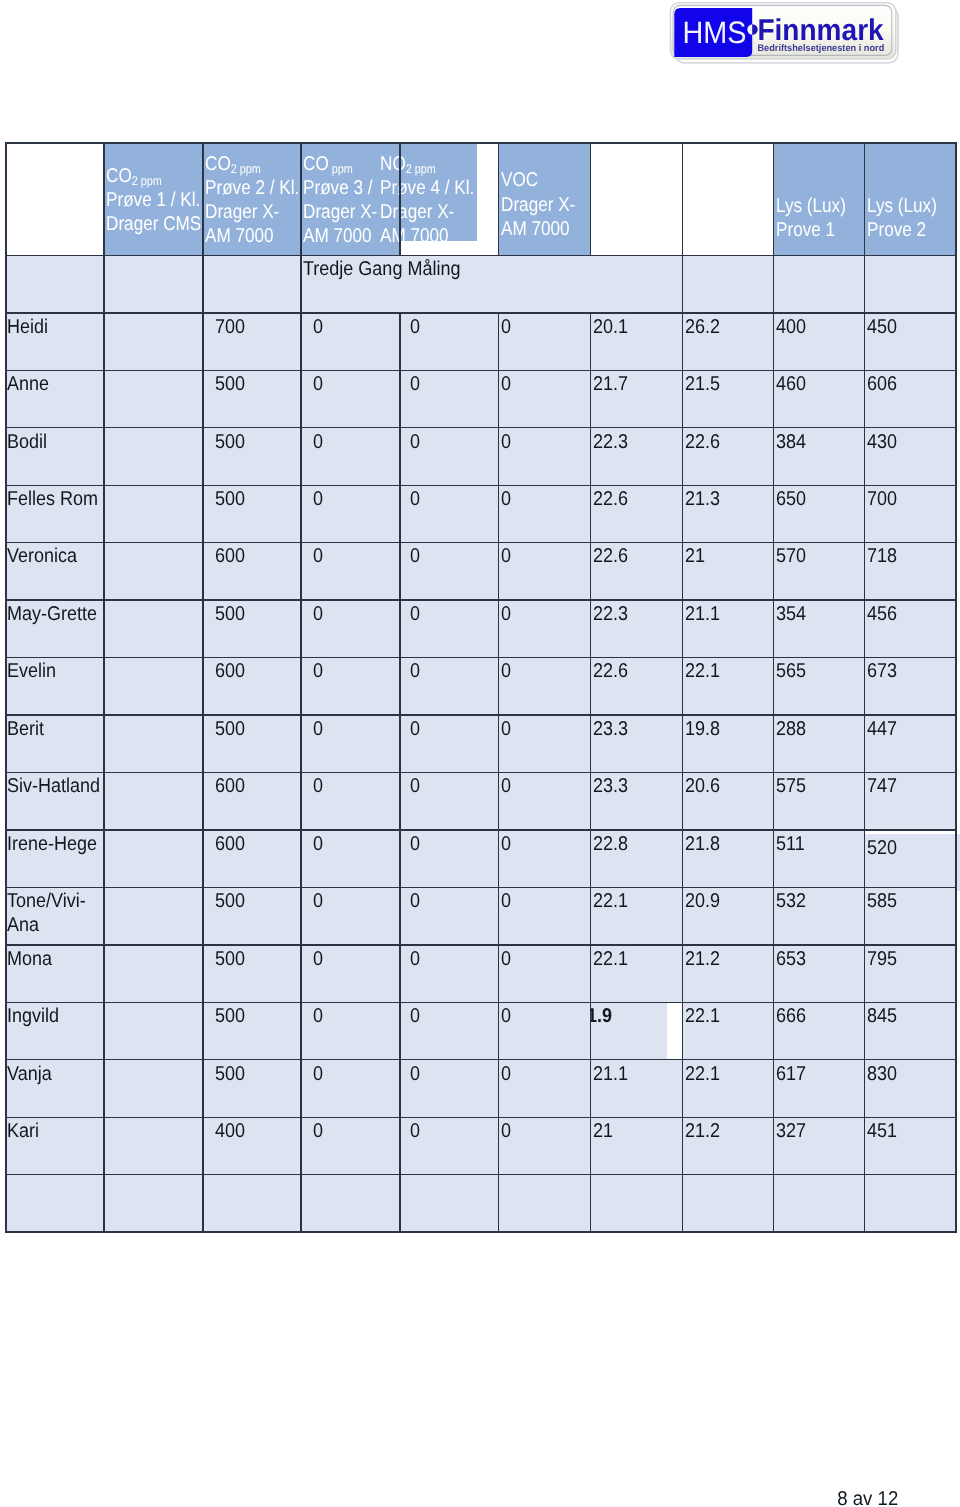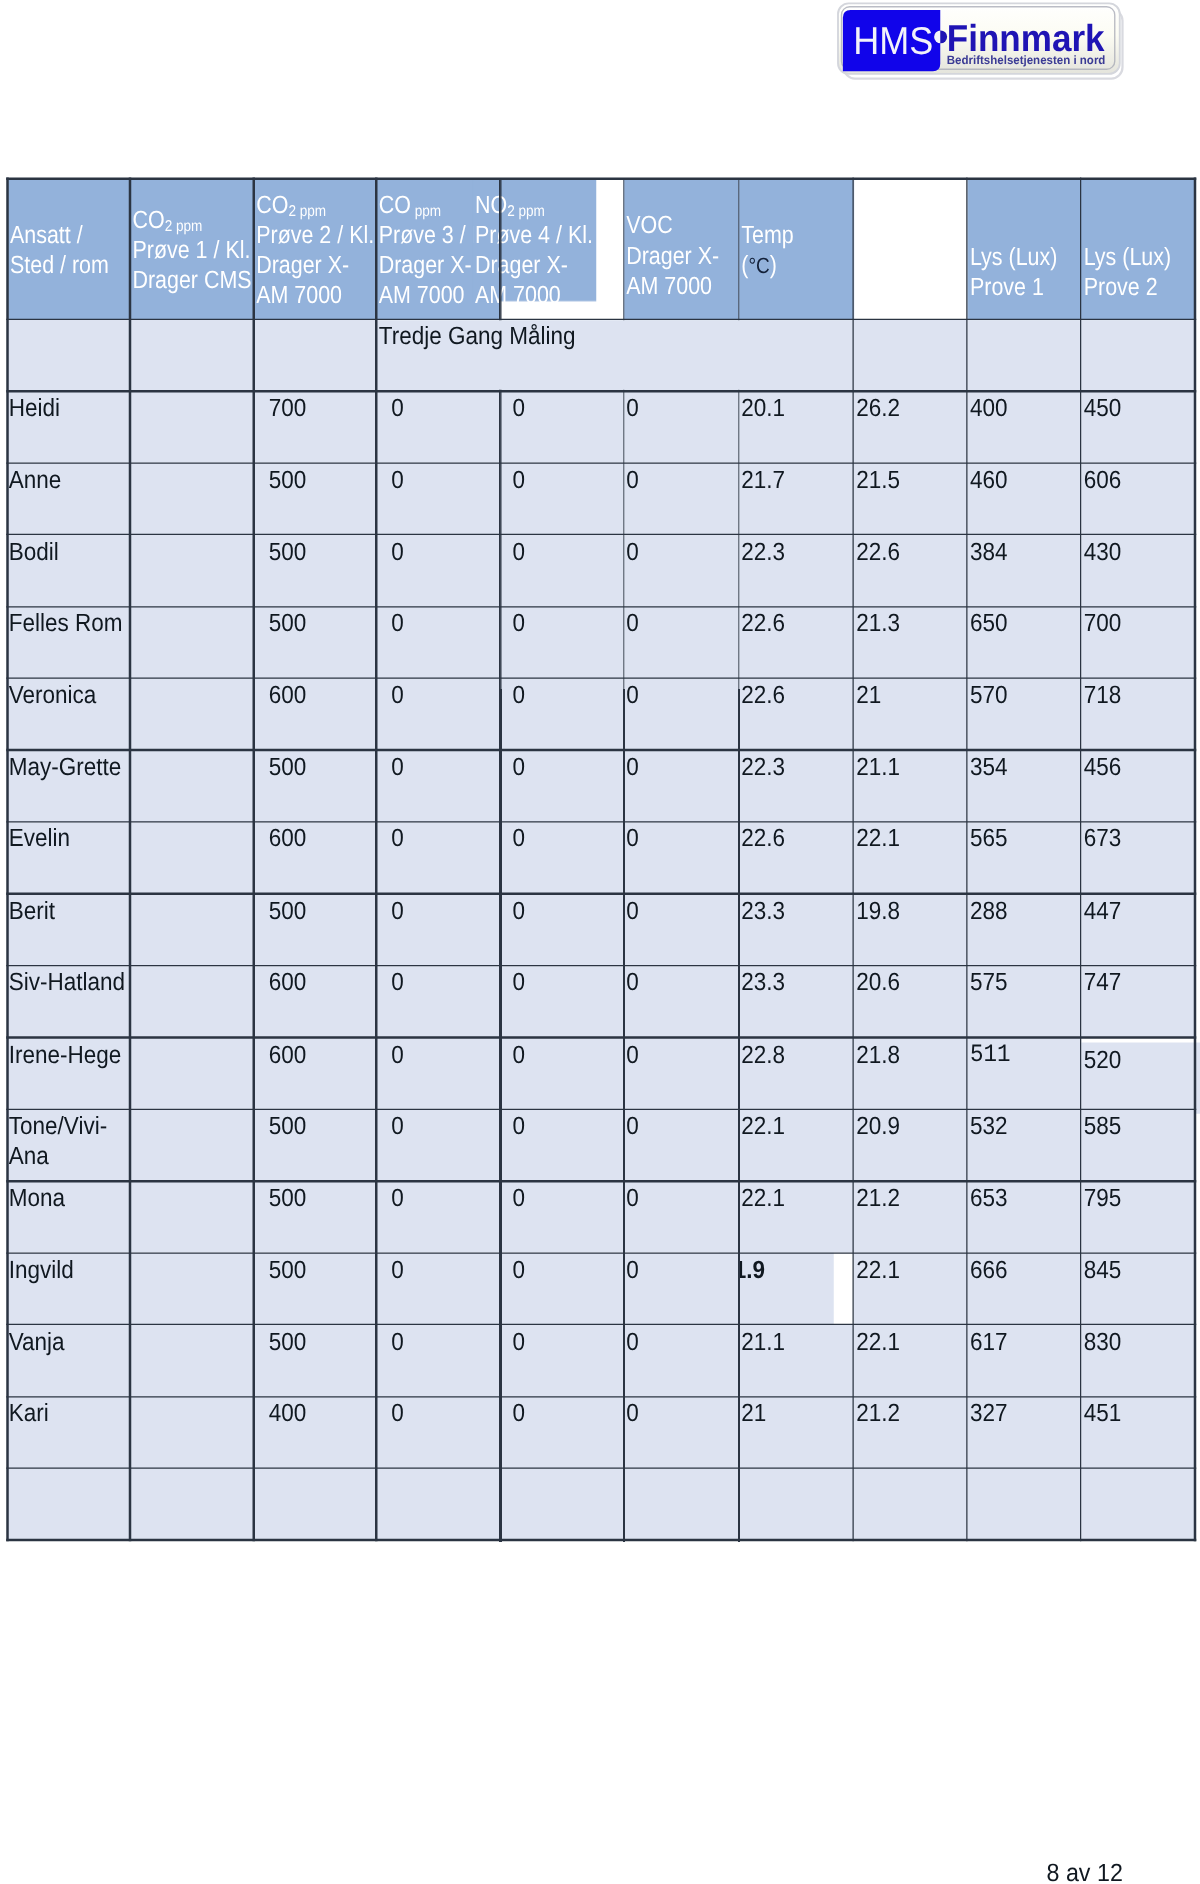--- a/index.html
+++ b/index.html
@@ -83,24 +83,20 @@
         <text x="0" y="0" font-family="'Liberation Sans',sans-serif" font-size="30" font-weight="bold" fill="#1f14b4">Finnmark</text>
       </g>
 
       <g transform="translate(88.4,49.9) scale(0.96,1)">
         <text x="0" y="0" font-family="'Liberation Sans',sans-serif" font-size="9.6" font-weight="bold" fill="#3b3b95">Bedriftshelsetjenesten i nord</text>
       </g>
     </svg>
   </div>
 
   <div class="tbl" id="tbl" style="height: 1089.1px;">
-      <div class="cell hd" style="left: 0px; top: 0px; width: 98px; height: 112.5px;">
-        <div class="txt" style="top: 33.192px;">Ansatt /</div>
-        <div class="txt" style="top: 57.392px;">Sted / rom</div>
-      </div>
       <div class="cell hd" style="left: 98px; top: 0px; width: 99px; height: 112.5px;">
         <div class="txt" style="top: 20.692px;">CO<span class="sub sb">2</span><span class="sub"> ppm</span></div>
         <div class="txt" style="top: 44.892px;">Prøve 1 / Kl.</div>
         <div class="txt" style="top: 69.092px;">Drager CMS</div>
       </div>
       <div class="cell hd" style="left: 197px; top: 0px; width: 98px; height: 112.5px;">
         <div class="txt" style="top: 8.69204px;">CO<span class="sub sb">2</span><span class="sub"> ppm</span></div>
         <div class="txt" style="top: 32.892px;">Prøve 2 / Kl.</div>
         <div class="txt" style="top: 57.092px;">Drager X-</div>
         <div class="txt" style="top: 81.292px;">AM 7000</div>
@@ -114,24 +110,20 @@
       <div class="cell hd" style="left: 372px; top: 0px; width: 98.5px; height: 98px;">
         <div class="txt" style="top: 8.69204px;">NO<span class="sub sb">2</span><span class="sub"> ppm</span></div>
         <div class="txt" style="top: 32.892px;">Prøve 4 / Kl.</div>
         <div class="txt" style="top: 57.092px;">Drager X-</div>
         <div class="txt" style="top: 81.292px;">AM 7000</div>
       </div>
       <div class="cell hd" style="left: 492.5px; top: 0px; width: 92px; height: 112.5px;">
         <div class="txt" style="top: 25.492px;">VOC</div>
         <div class="txt" style="top: 49.692px;">Drager X-</div>
         <div class="txt" style="top: 73.892px;">AM 7000</div>
-      </div>
-      <div class="cell hd" style="left: 584.5px; top: 0px; width: 92px; height: 112.5px;">
-        <div class="txt" style="top: 32.992px;">Temp</div>
-        <div class="txt" style="top: 57.192px;">(<span class="deg">°C</span>)</div>
       </div>
       <div class="cell hd" style="left: 767.5px; top: 0px; width: 91px; height: 112.5px;">
         <div class="txt" style="top: 50.992px;">Lys (Lux)</div>
         <div class="txt" style="top: 75.192px;">Prove 1</div>
       </div>
       <div class="cell hd" style="left: 858.5px; top: 0px; width: 91.5px; height: 112.5px;">
         <div class="txt" style="top: 50.992px;">Lys (Lux)</div>
         <div class="txt" style="top: 75.192px;">Prove 2</div>
       </div>
       <div class="cell" style="left: 0px; top: 112.5px; width: 98px; height: 57.4px;"></div>
@@ -391,21 +383,21 @@
       <div class="cell" style="left: 197px; top: 629.5px; width: 98px; height: 57.45px;">
         <div class="txt" style="top: 1.79204px; left: 11.8px;">600</div>
       </div>
       <div class="cell" style="left: 98px; top: 629.5px; width: 99px; height: 57.45px;"></div>
       <div class="cell" style="left: 0px; top: 629.5px; width: 98px; height: 57.45px;">
         <div class="txt" style="top: 1.79204px; left: 1.2px;">Siv-Hatland</div>
       </div>
       <div class="cell" style="left: 858.5px; top: 691px; width: 112px; height: 57.45px;">
         <div class="txt" style="top: 1.79204px; left: 2.2px;">520</div>
       </div>
-      <div class="cell" style="left: 767.5px; top: 686.95px; width: 91px; height: 57.45px; font-family: Liberation Mono, monospace;">
+      <div class="cell" style="left: 767.5px; top: 686.95px; width: 91px; height: 57.45px;">
         <div class="txt" style="top: 1.79204px; left: 2.2px;">511</div>
       </div>
       <div class="cell" style="left: 676.5px; top: 686.95px; width: 91px; height: 57.45px;">
         <div class="txt" style="top: 1.79204px; left: 2.3px;">21.8</div>
       </div>
       <div class="cell" style="left: 584.5px; top: 686.95px; width: 92px; height: 57.45px;">
         <div class="txt" style="top: 1.79204px; left: 2px;">22.8</div>
       </div>
       <div class="cell" style="left: 492.5px; top: 686.95px; width: 92px; height: 57.45px;">
         <div class="txt" style="top: 1.79204px; left: 2px;">0</div>

